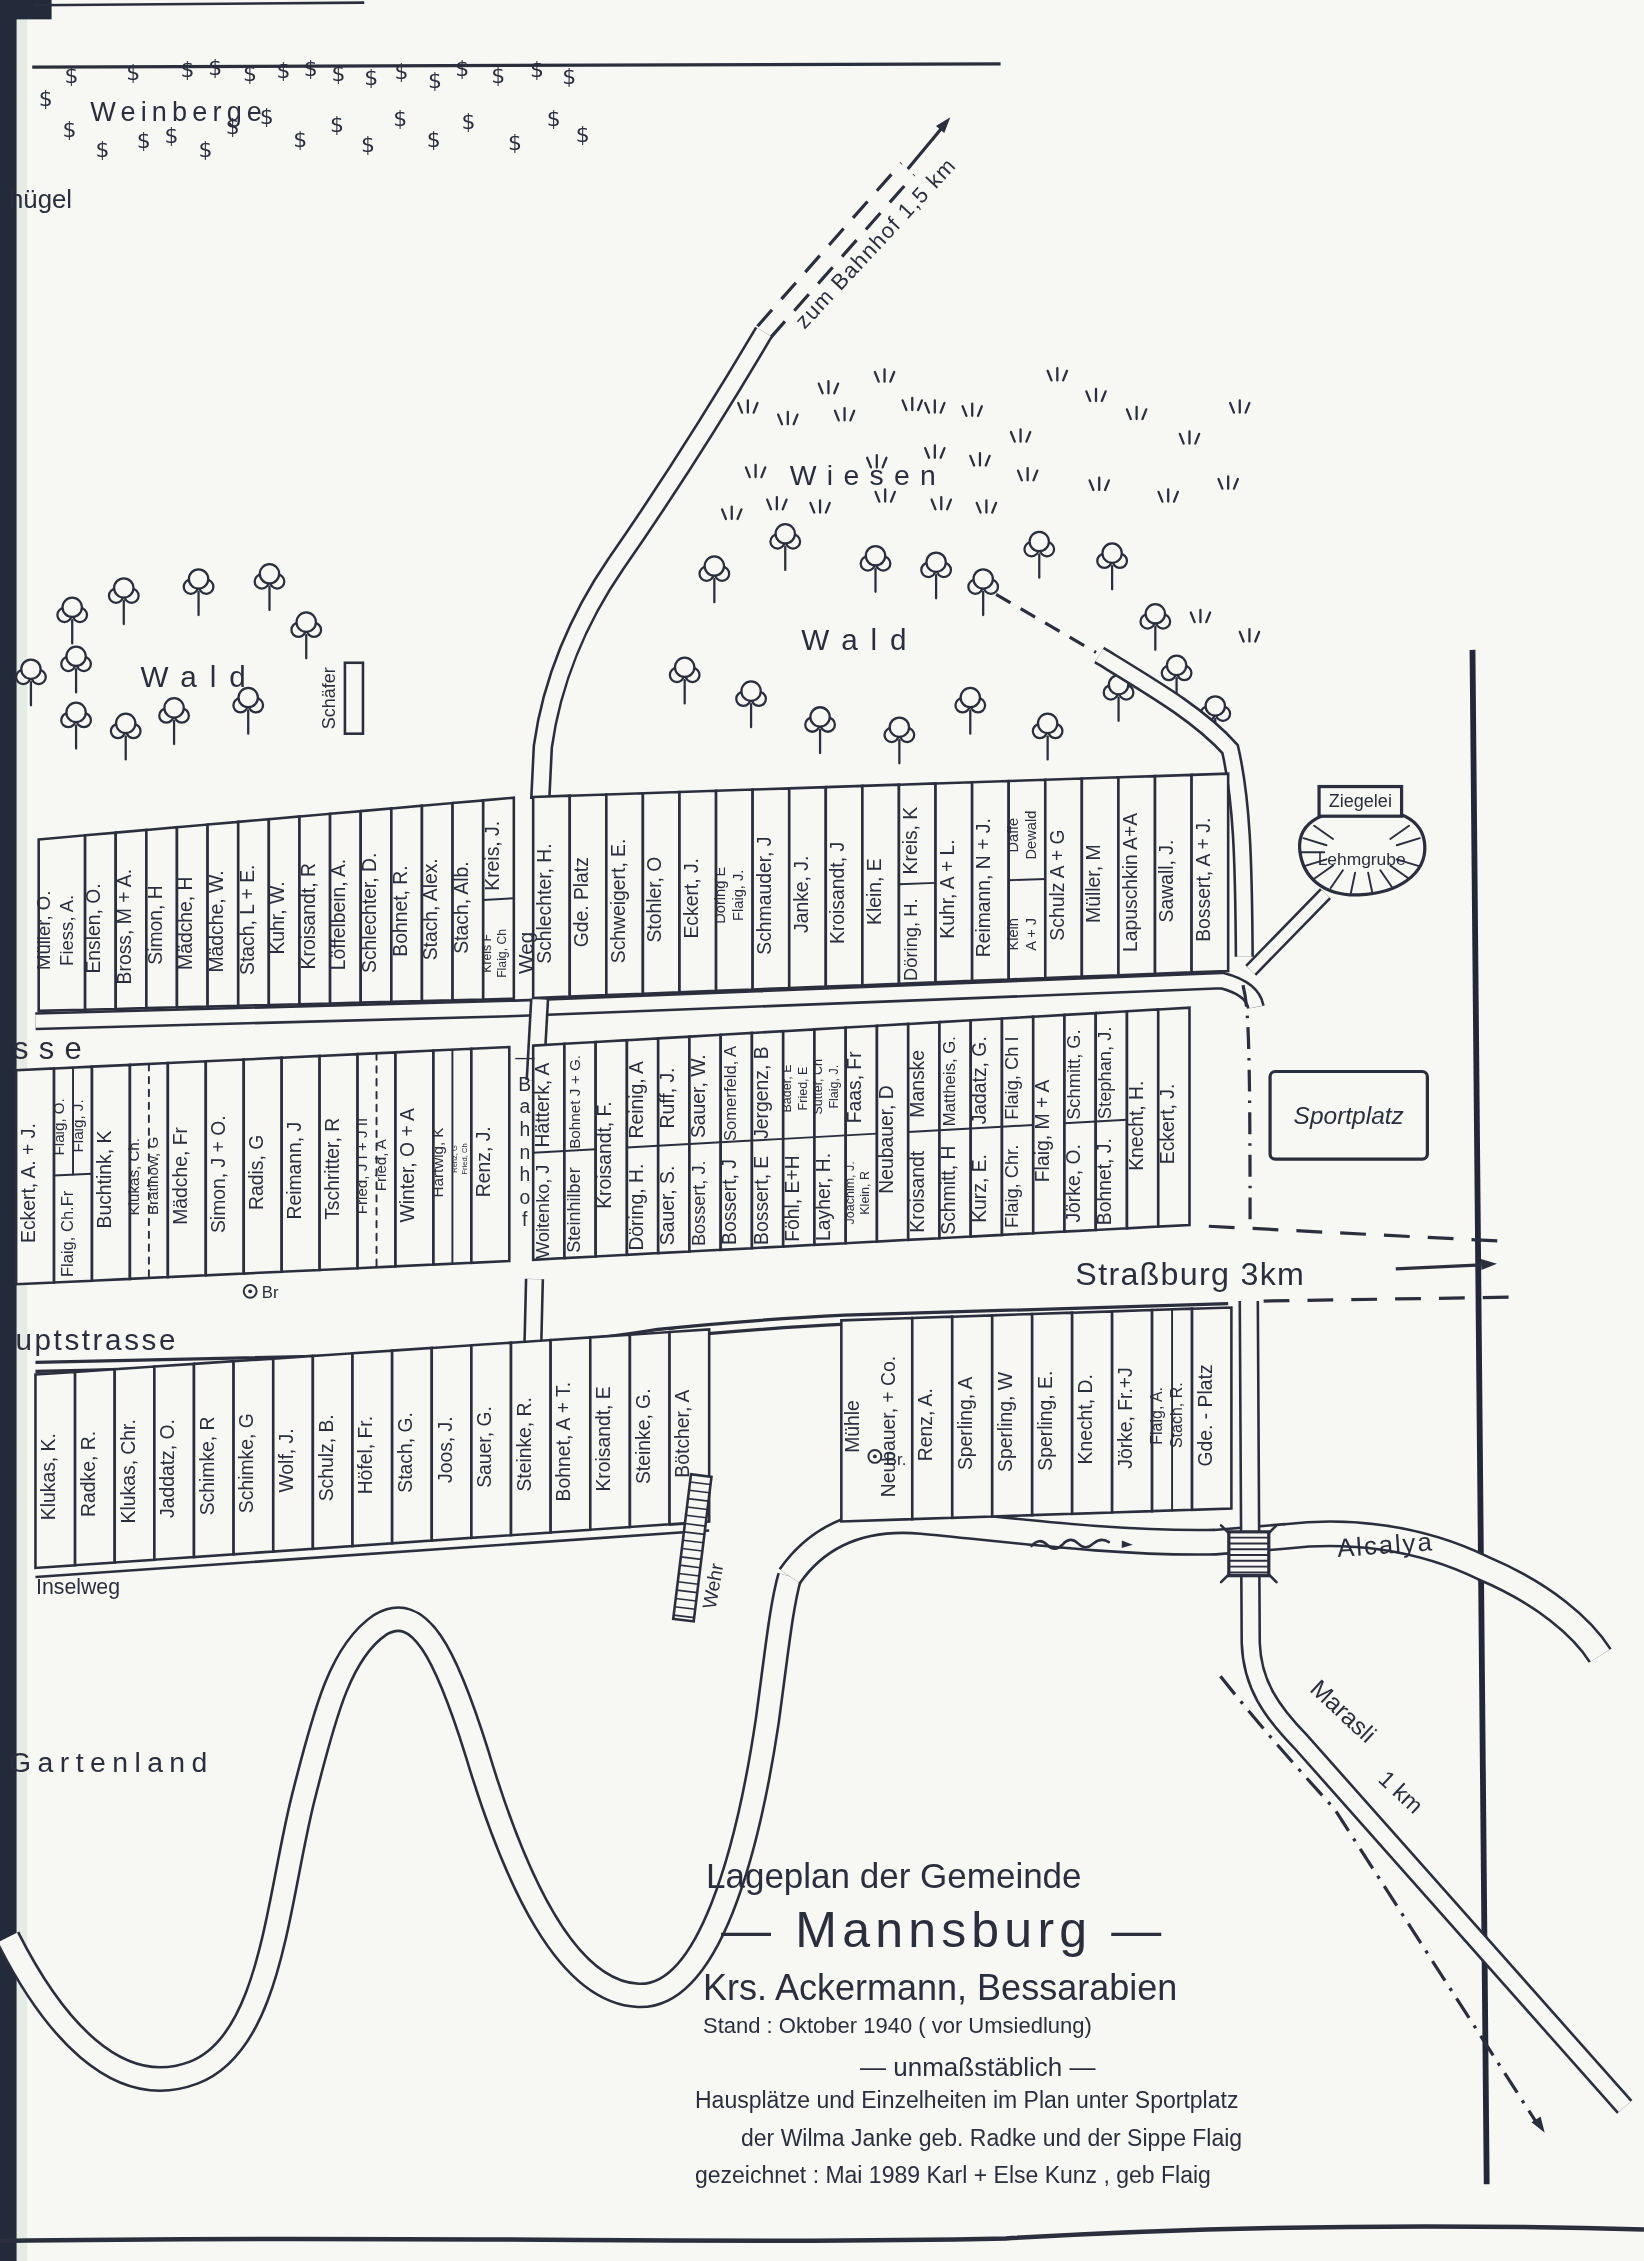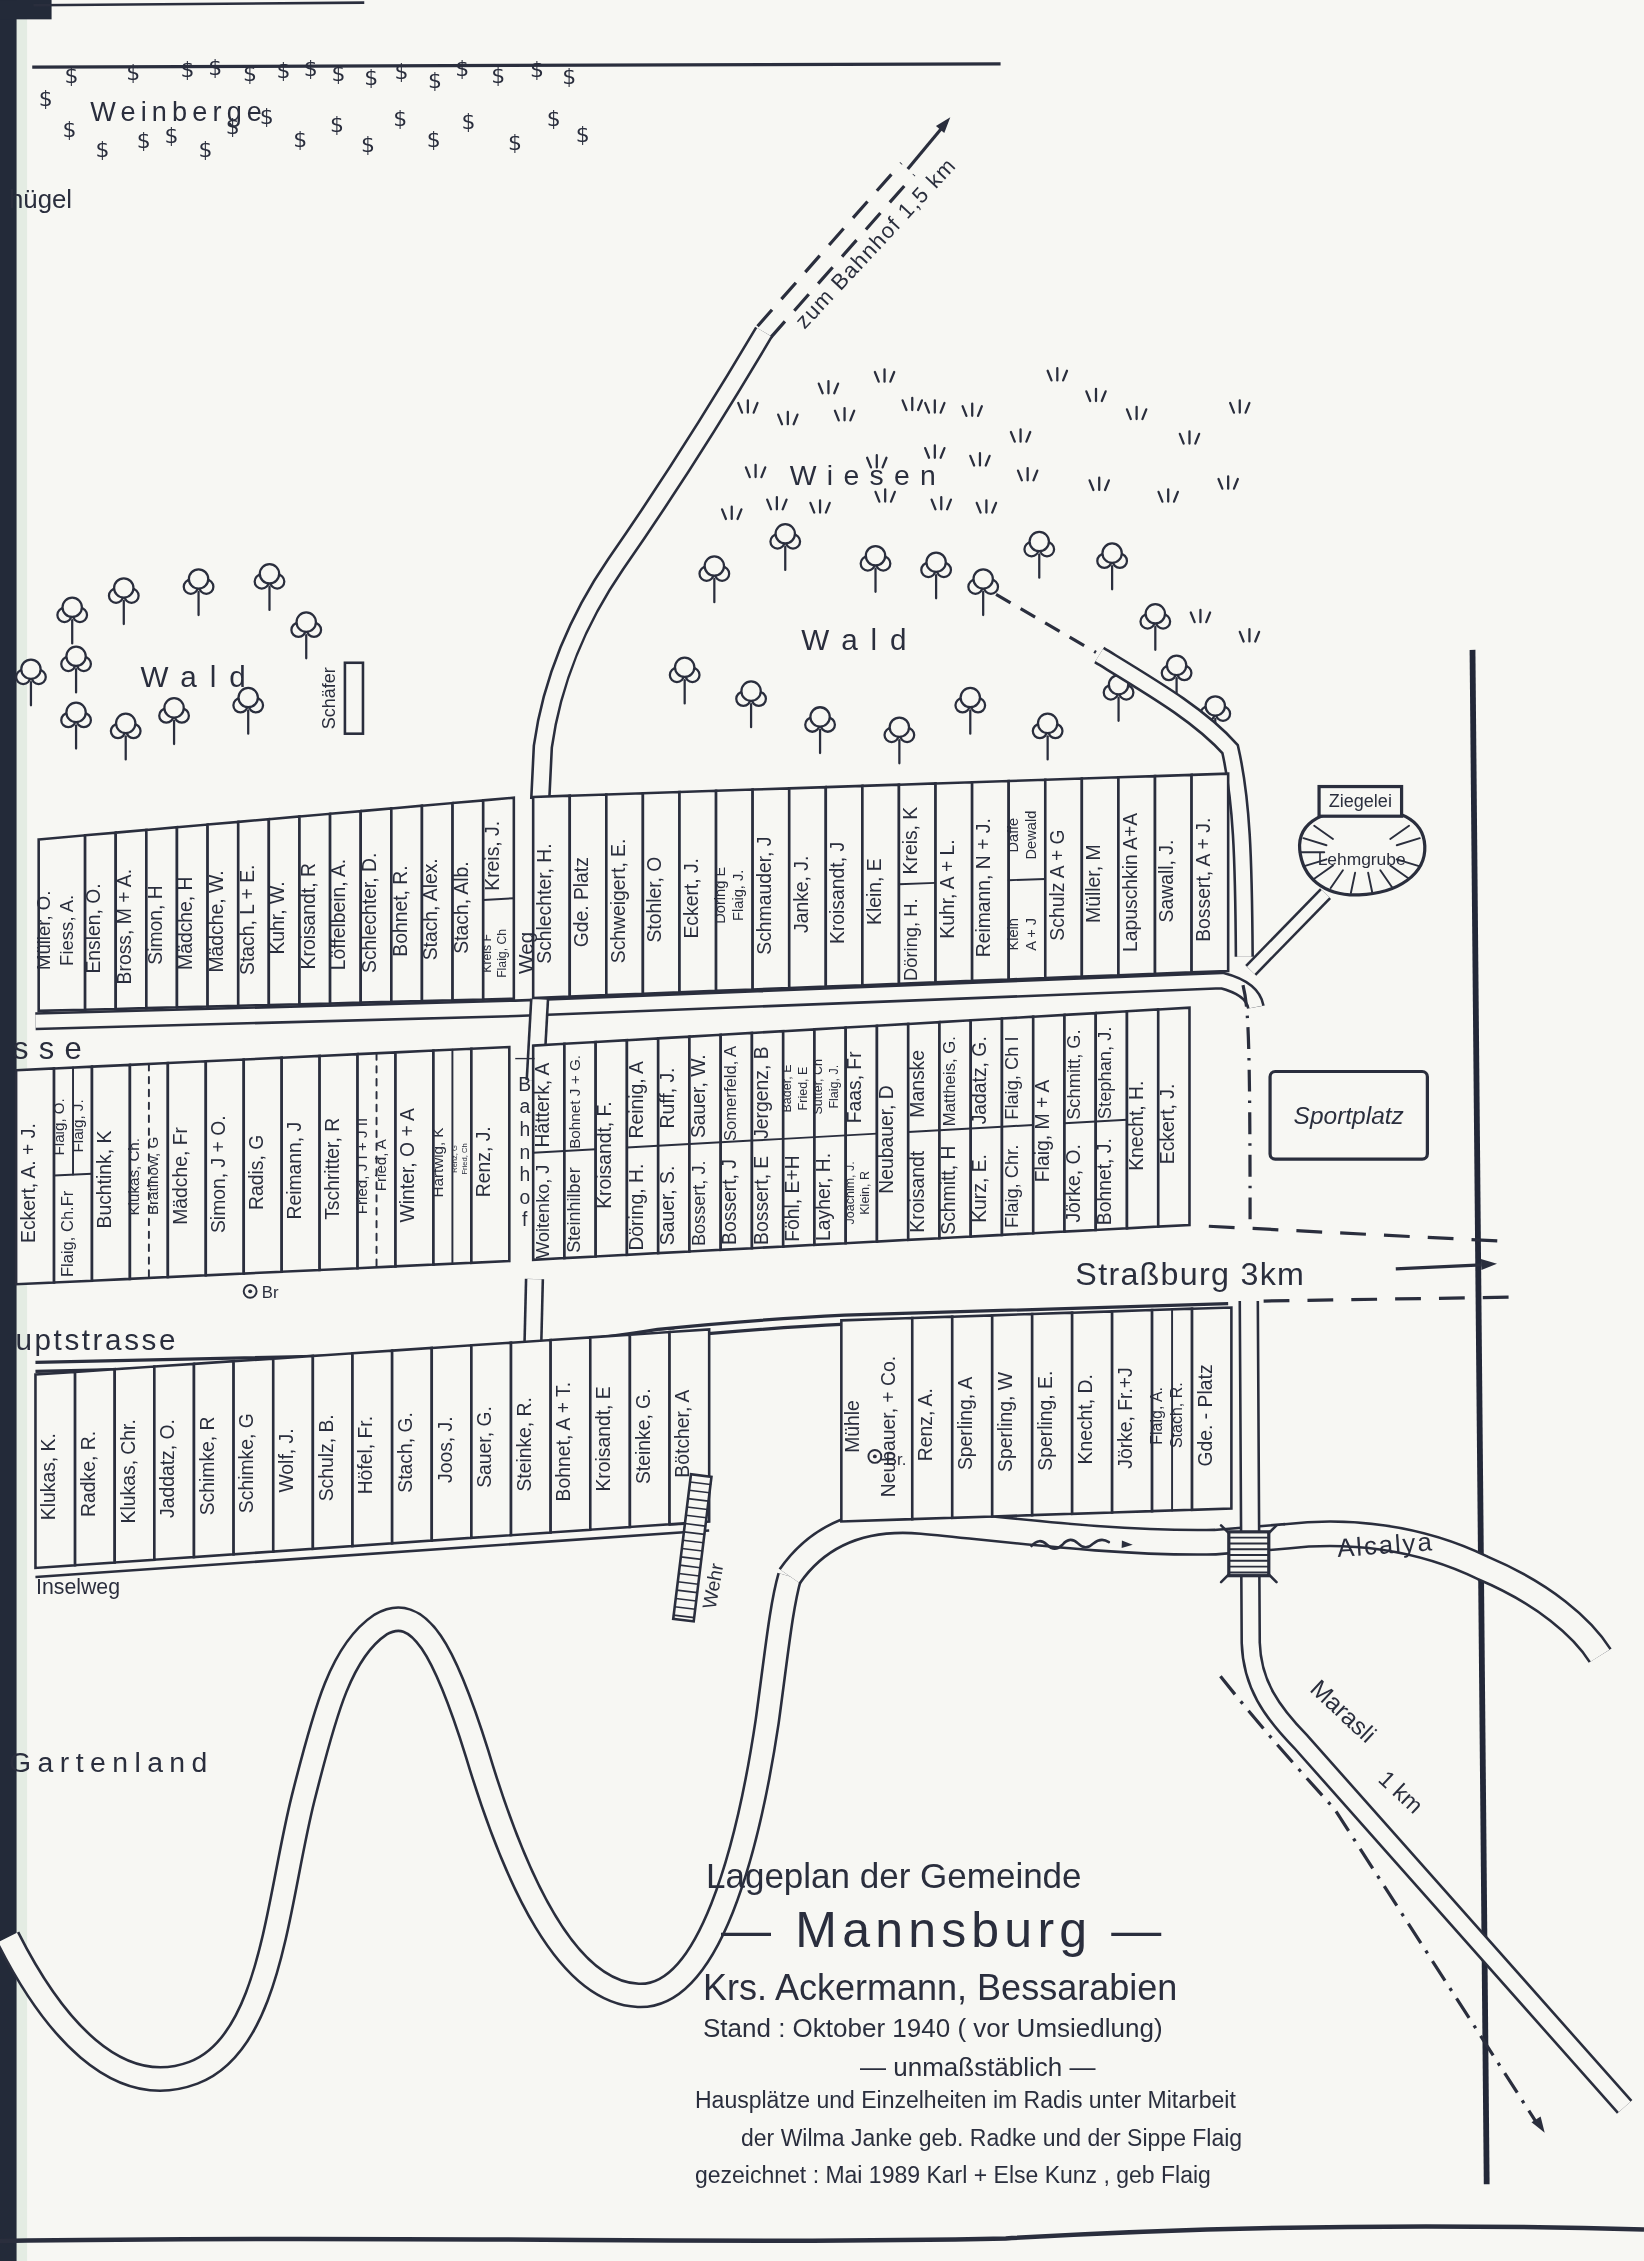--- a/index.html
+++ b/index.html
@@ -834,20 +834,20 @@
         <text x="814" y="1832" fill="#2a2e3d" font-size="30" font-family="&quot;Liberation Sans&quot;,sans-serif" text-anchor="middle">h</text>
         <text x="814" y="1867" fill="#2a2e3d" font-size="30" font-family="&quot;Liberation Sans&quot;,sans-serif" text-anchor="middle">o</text>
         <text x="814" y="1902" fill="#2a2e3d" font-size="30" font-family="&quot;Liberation Sans&quot;,sans-serif" text-anchor="middle">f</text>
       </g>
     </svg>
 
   <div id="title-block">
     <div class="tl" style="left:706px;top:1856px;font-size:35px;">Lageplan der Gemeinde</div>
     <div class="tl" style="left:721px;top:1901px;font-size:50px;letter-spacing:5.2px;">— Mannsburg —</div>
     <div class="tl" style="left:703px;top:1967px;font-size:36px;">Krs. Ackermann, Bessarabien</div>
-    <div class="tl" style="left:703px;top:2013px;font-size:26px;text-align:right;">Stand : Oktober 1940 ( vor Umsiedlung)</div>
+    <div class="tl" style="left:703px;top:2013px;font-size:22px;text-align:right;">Stand : Oktober 1940 ( vor Umsiedlung)</div>
     <div class="tl" style="left:816px;top:2052px;font-size:26px;margin-left:44px;">— unmaßstäblich —</div>
-    <div class="tl" style="left:695px;top:2087px;font-size:23px;">Hausplätze und Einzelheiten im Radis unter Mitarbeit</div>
+    <div class="tl" style="left:695px;top:2087px;font-size:23px;">Hausplätze und Einzelheiten im Plan unter Sportplatz</div>
     <div class="tl" style="left:695px;top:2125px;font-size:23px;margin-left:46px;">der Wilma Janke geb. Radke und der Sippe Flaig</div>
     <div class="tl" style="left:695px;top:2162px;font-size:23px;">gezeichnet : Mai 1989   Karl + Else Kunz , geb Flaig</div>
   </div>
 </div>
 
 
 </body></html>

